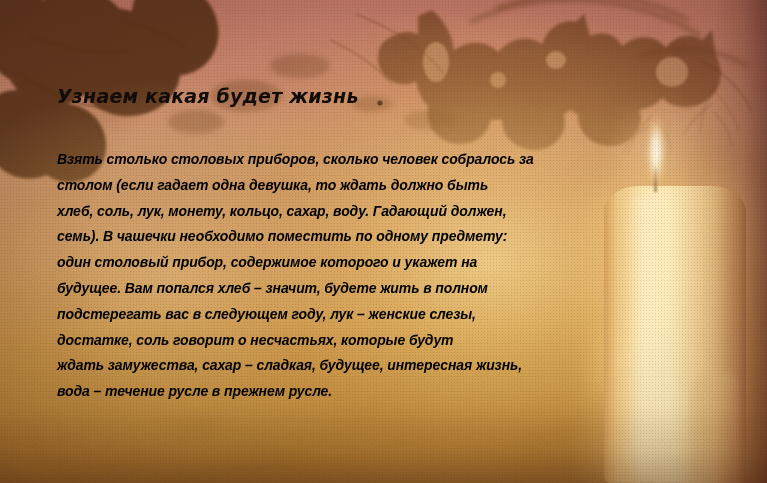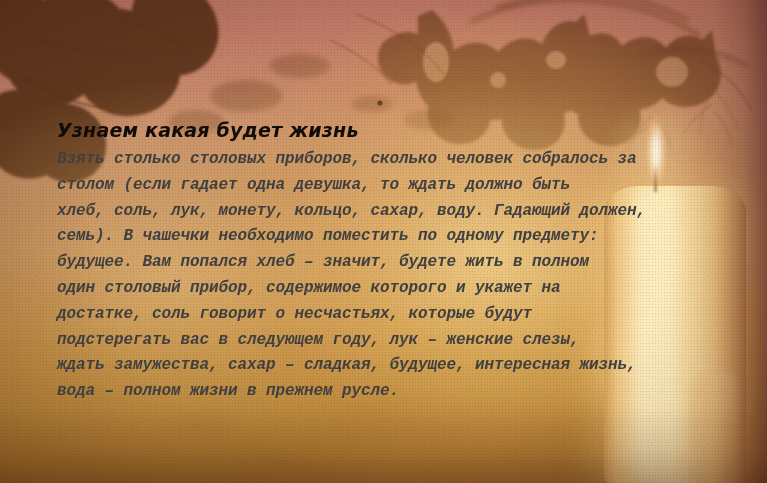--- a/index.html
+++ b/index.html
@@ -245,36 +245,35 @@
     position: absolute;
     left: 57px;
     top: 85px;
     font-family: "DejaVu Sans", sans-serif;
     font-size: 19px;
     font-weight: 700;
     font-style: italic;
     letter-spacing: 0.2px;
     color: #120c08;
     white-space: nowrap;
-    margin-top: 34px;
   }
   #body-text {
     position: absolute;
     left: 57px;
     top: 147px;
     width: 660px;
   }
   .body-line {
-    font-family: Liberation Mono, monospace;
-    font-size: 16px;
+    font-family: Liberation Sans, sans-serif;
+    font-size: 14px;
     font-weight: 700;
     font-style: italic;
     line-height: 25.8px;
     letter-spacing: -0.1px;
-    color: #404040;
+    color: #000000;
     white-space: nowrap;
   }
 </style>
 </head>
 <body>
 
 <div id="slide">
 
   <div class="bg-layer" id="bg-base"></div>
   <div class="bg-layer" id="bg-top-wash"></div>
@@ -377,22 +376,22 @@
   <div class="bg-layer" id="bg-vignette"></div>
 
   <div id="text-area">
     <div id="slide-title">Узнаем какая будет жизнь</div>
 
     <div id="body-text">
       <div class="body-line">Взять столько столовых приборов, сколько человек собралось за</div>
       <div class="body-line">столом (если гадает одна девушка, то ждать должно быть</div>
       <div class="body-line">хлеб, соль, лук, монету, кольцо, сахар, воду. Гадающий должен,</div>
       <div class="body-line">семь). В чашечки необходимо поместить по одному предмету:</div>
+      <div class="body-line">один столовый прибор, содержимое которого и укажет на</div>
       <div class="body-line">будущее. Вам попался хлеб – значит, будете жить в полном</div>
-      <div class="body-line">один столовый прибор, содержимое которого и укажет на</div>
+      <div class="body-line">подстерегать вас в следующем году, лук – женские слезы,</div>
       <div class="body-line">достатке, соль говорит о несчастьях, которые будут</div>
-      <div class="body-line">подстерегать вас в следующем году, лук – женские слезы,</div>
       <div class="body-line">ждать замужества, сахар – сладкая, будущее, интересная жизнь,</div>
-      <div class="body-line">вода – полном жизни в прежнем русле.</div>
+      <div class="body-line">вода – течение русле в прежнем русле.</div>
     </div>
   </div>
 
 </div>
 
 </body></html>

